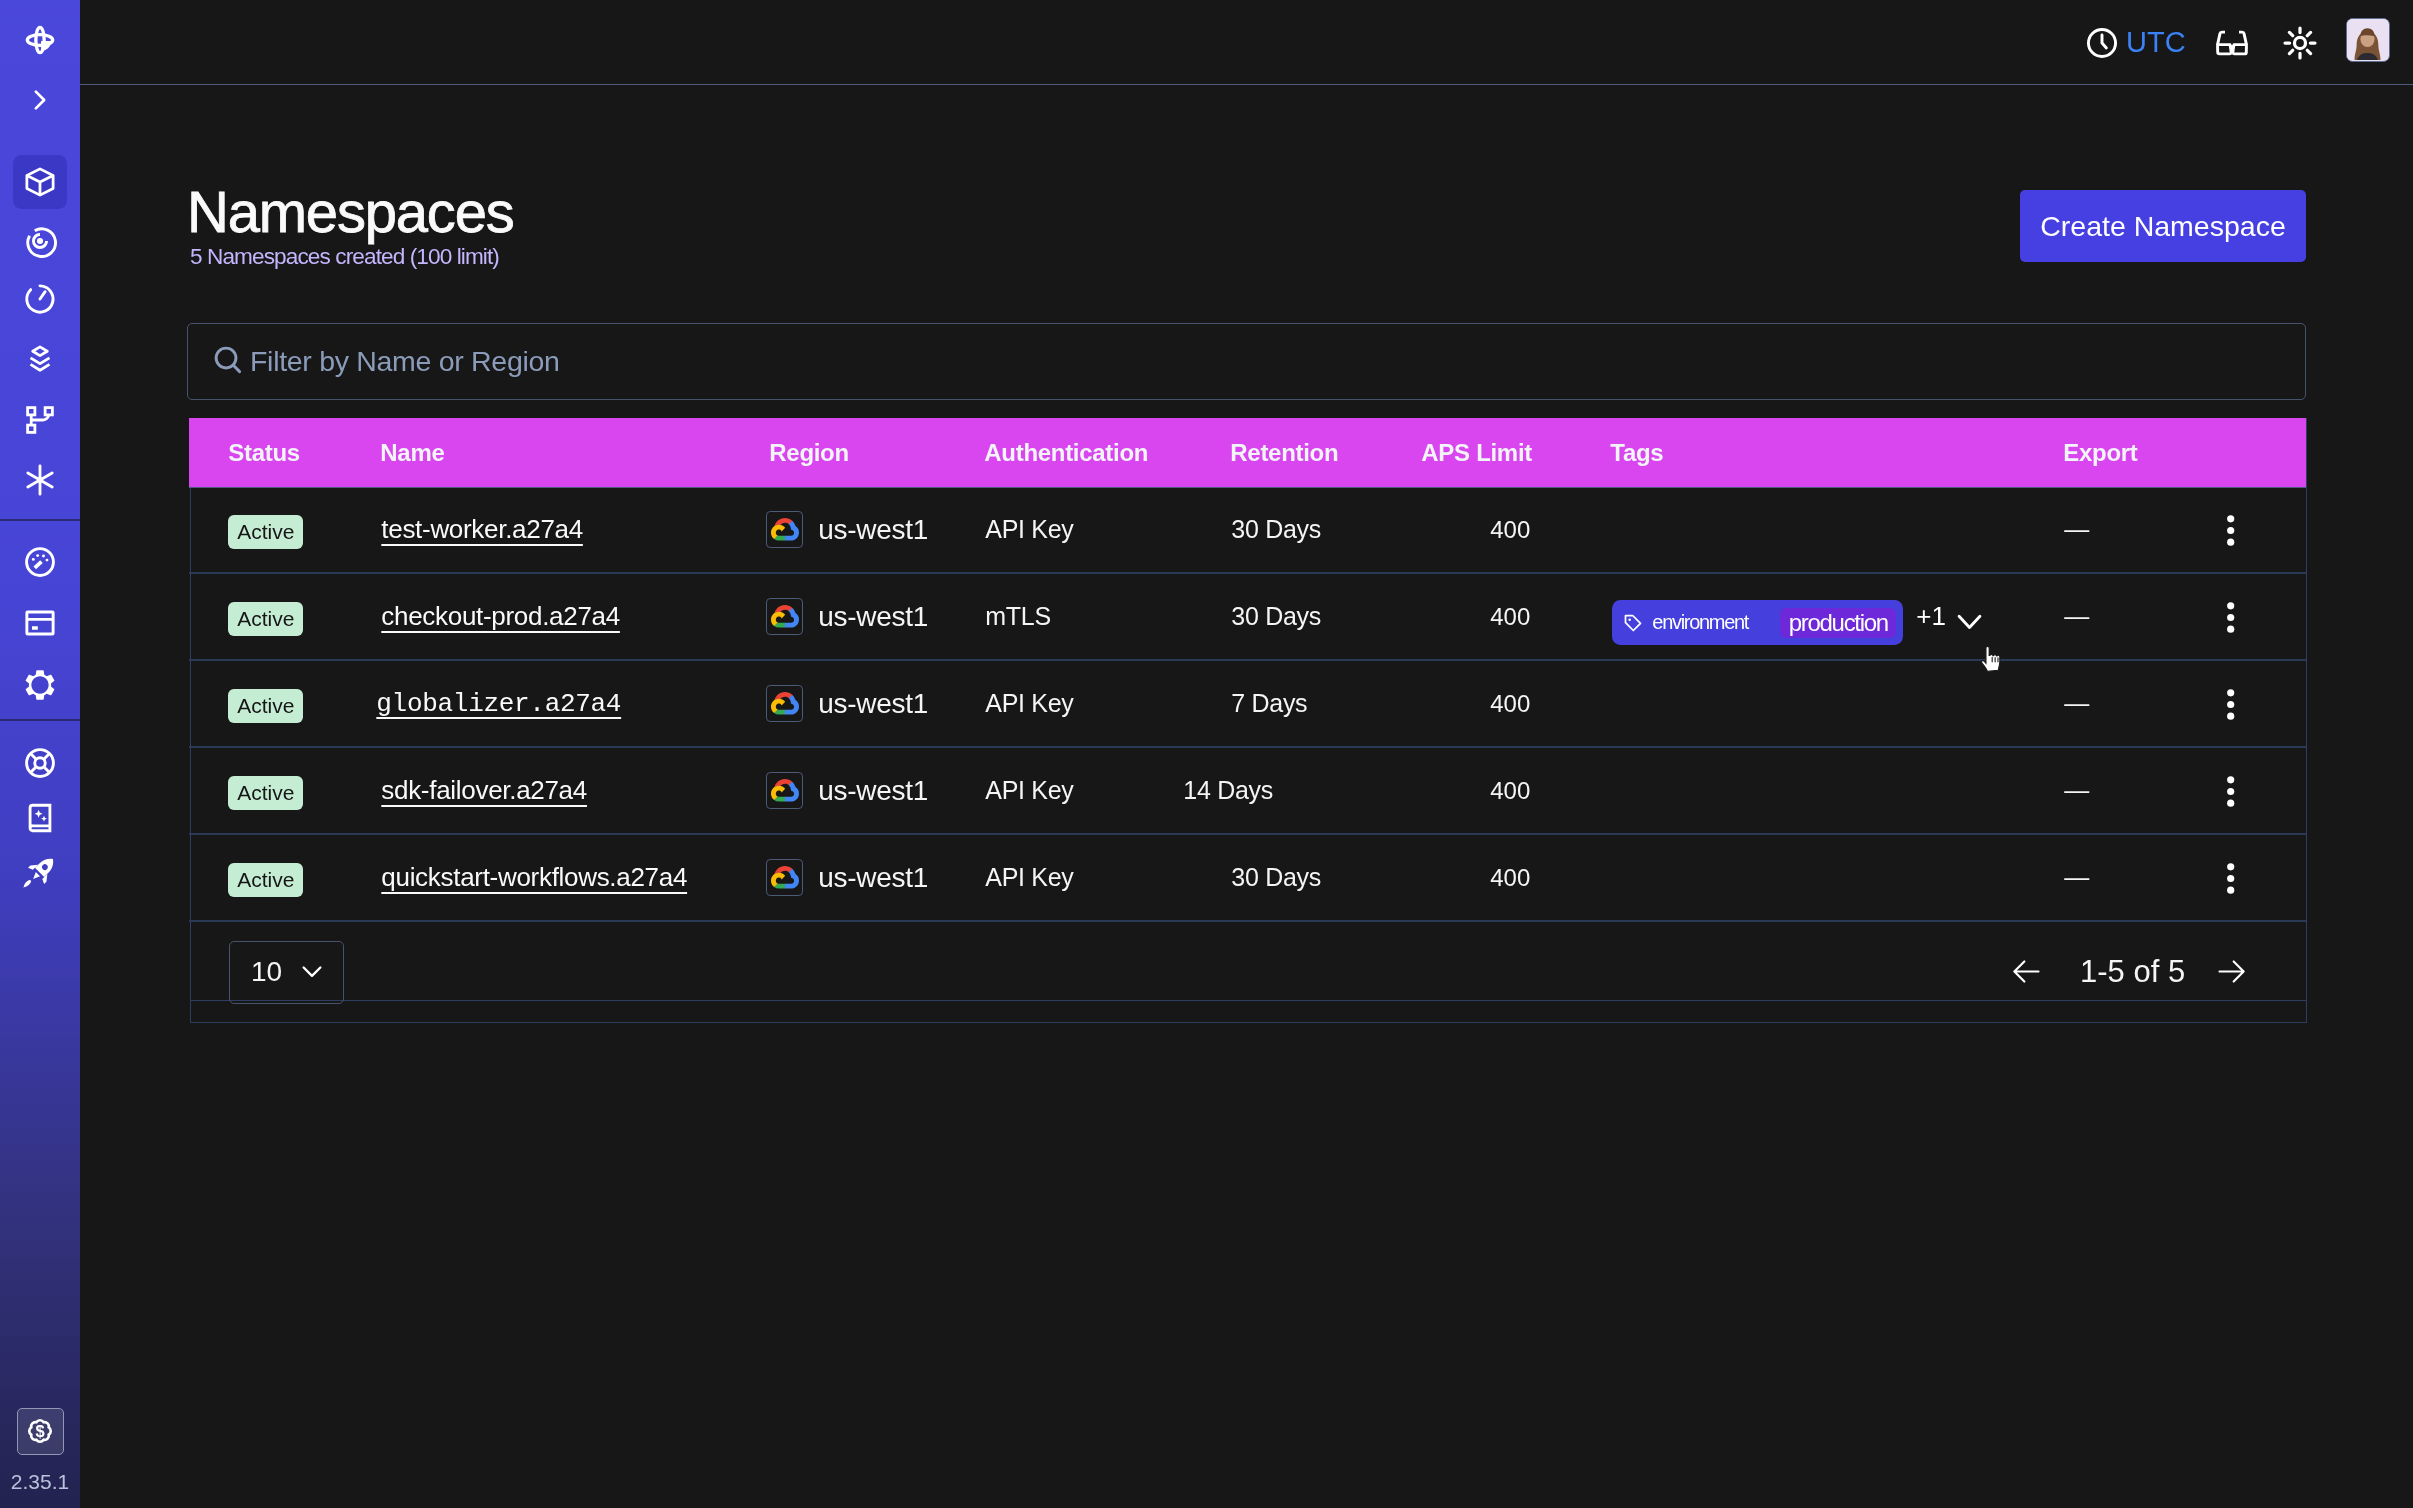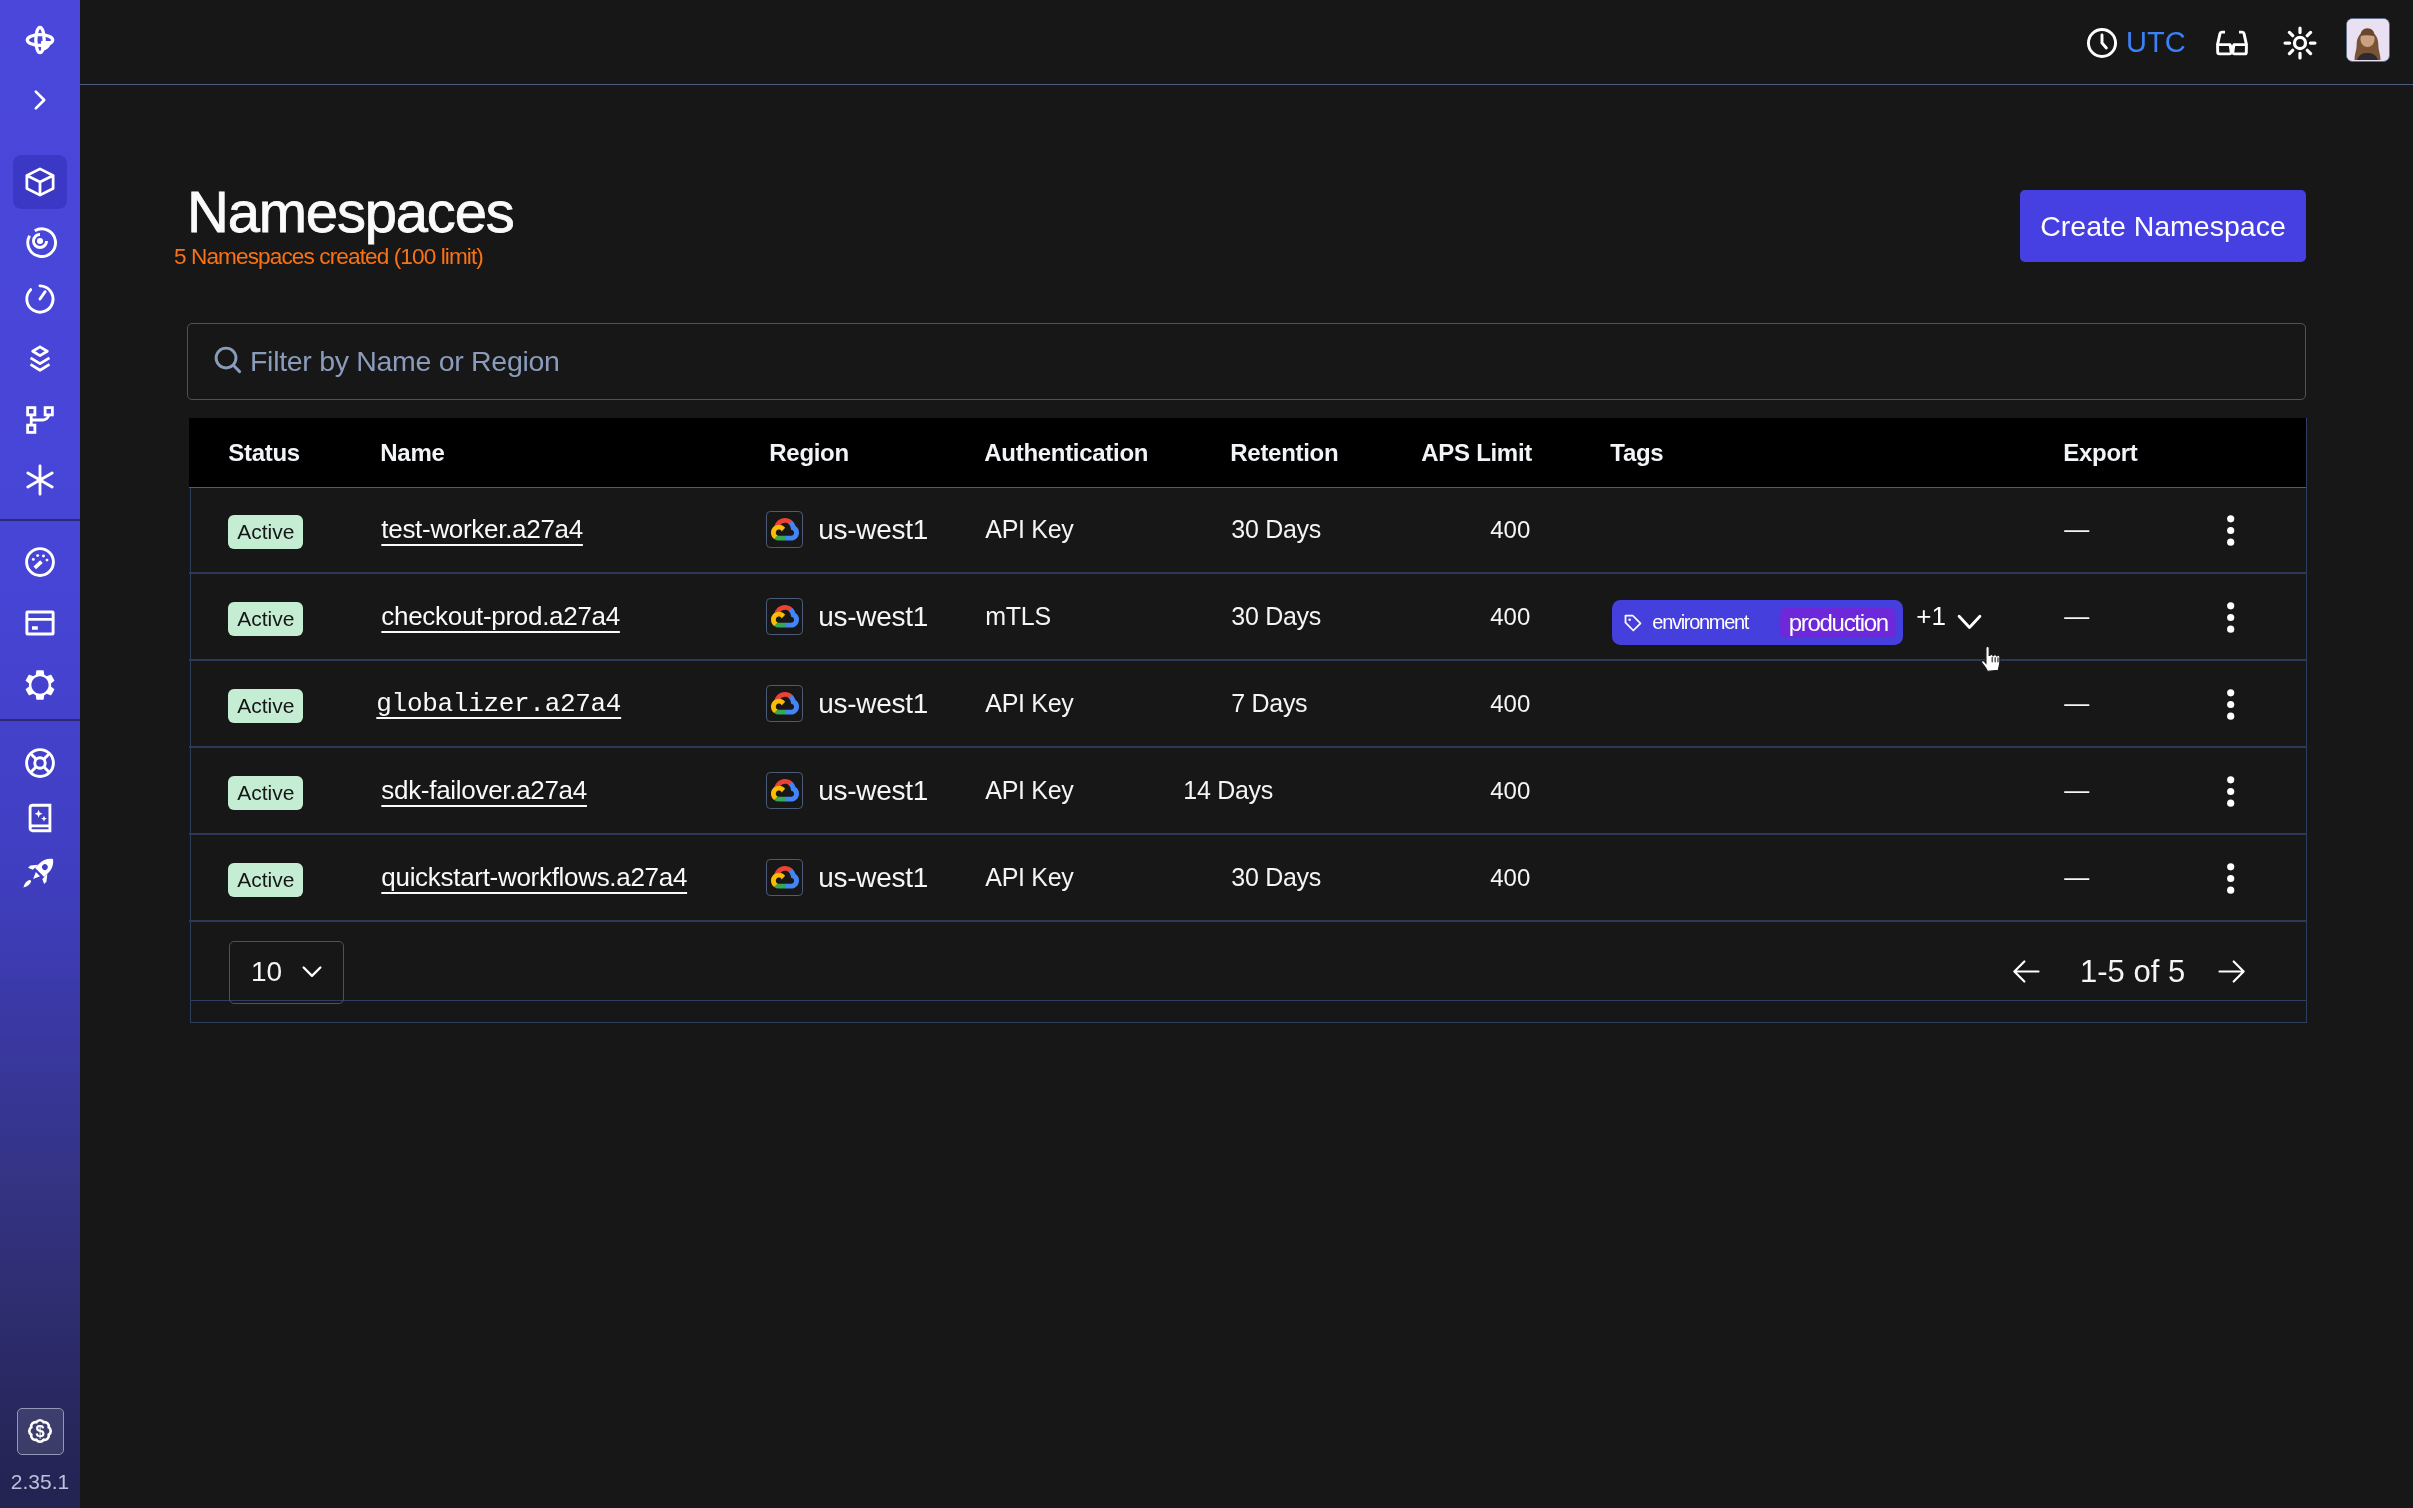--- a/index.html
+++ b/index.html
@@ -23,36 +23,36 @@
     background:#171717; border-bottom:1.7px solid #4d5c7a; }
   .tbicon { position:absolute; top:43px; transform:translate(-50%,-50%); }
   #utc { position:absolute; left:2126px; top:0; height:84px; display:flex; align-items:center;
     color:#3b82f6; font-size:29px; }
   #avatar { position:absolute; left:2346px; top:18.4px; width:44px; height:44px;
     border:1.7px solid #5d6d8e; border-radius:6.7px; overflow:hidden; background:#e9e1f2; }
 
   
   #title { position:absolute; left:187px; top:183px; color:#fafafa;
     font-size:58px; font-weight:400; letter-spacing:-1.2px; line-height:1; -webkit-text-stroke:0.8px #fafafa; }
-  #subtitle { position:absolute; left:174px; top:244px; color:#f97316; font-size:22.6px; letter-spacing:-0.9px;text-align:right; }
+  #subtitle { position:absolute; left:190px; top:244px; color:#c4b5fd; font-size:22.6px; letter-spacing:-0.9px;text-align:right; }
   #createbtn { position:absolute; left:2020px; top:190px; width:286px; height:72px;
     background:#463fe2; border-radius:5px; color:#fff; font-size:28.5px;
     display:flex; align-items:center; justify-content:center; }
 
   
   #search { position:absolute; left:187px; top:323px; width:2119px; height:77px;
     border:1.7px solid #47536d; border-radius:5px; }
   #search .ph { position:absolute; left:62px; top:0; height:74px; display:flex;
     align-items:center; color:#8b9cbb; font-size:28.5px; letter-spacing:-0.3px; }
 
   
   #table { position:absolute; left:190px; top:418px; width:2117px; height:605px;
     border:1.7px solid #2e3e60; border-top:none; }
   #thead { position:absolute; left:-1.7px; top:0; width:2117px; height:70px;
-    background:#000000; border-bottom:1.7px solid #4d5c7a; }
+    background:#d946ef; border-bottom:1.7px solid #4d5c7a; }
   .th { position:absolute; top:0; height:69px; display:flex; align-items:center;
     color:#f2f4f8; font-size:24px; font-weight:600; letter-spacing:-0.3px; }
   .row { position:absolute; left:-1.7px; width:2117px; height:87px; }
   .row .bline { position:absolute; left:0; bottom:0; width:2117px; height:1.7px; background:#2b3a57; }
   .cell { position:absolute; top:0; height:85px; display:flex; align-items:center;
     color:#f5f5f5; font-size:25px; letter-spacing:-0.3px; }
   .badge { position:absolute; left:39px; top:28px; width:75px; height:34px;
     background:#c5edd3; color:#161616; border-radius:5.9px; font-size:21px;
     display:flex; align-items:center; justify-content:center; }
   .nlink { font-size:26px; color:#fafafa; text-decoration:underline; text-underline-offset:5.9px;

